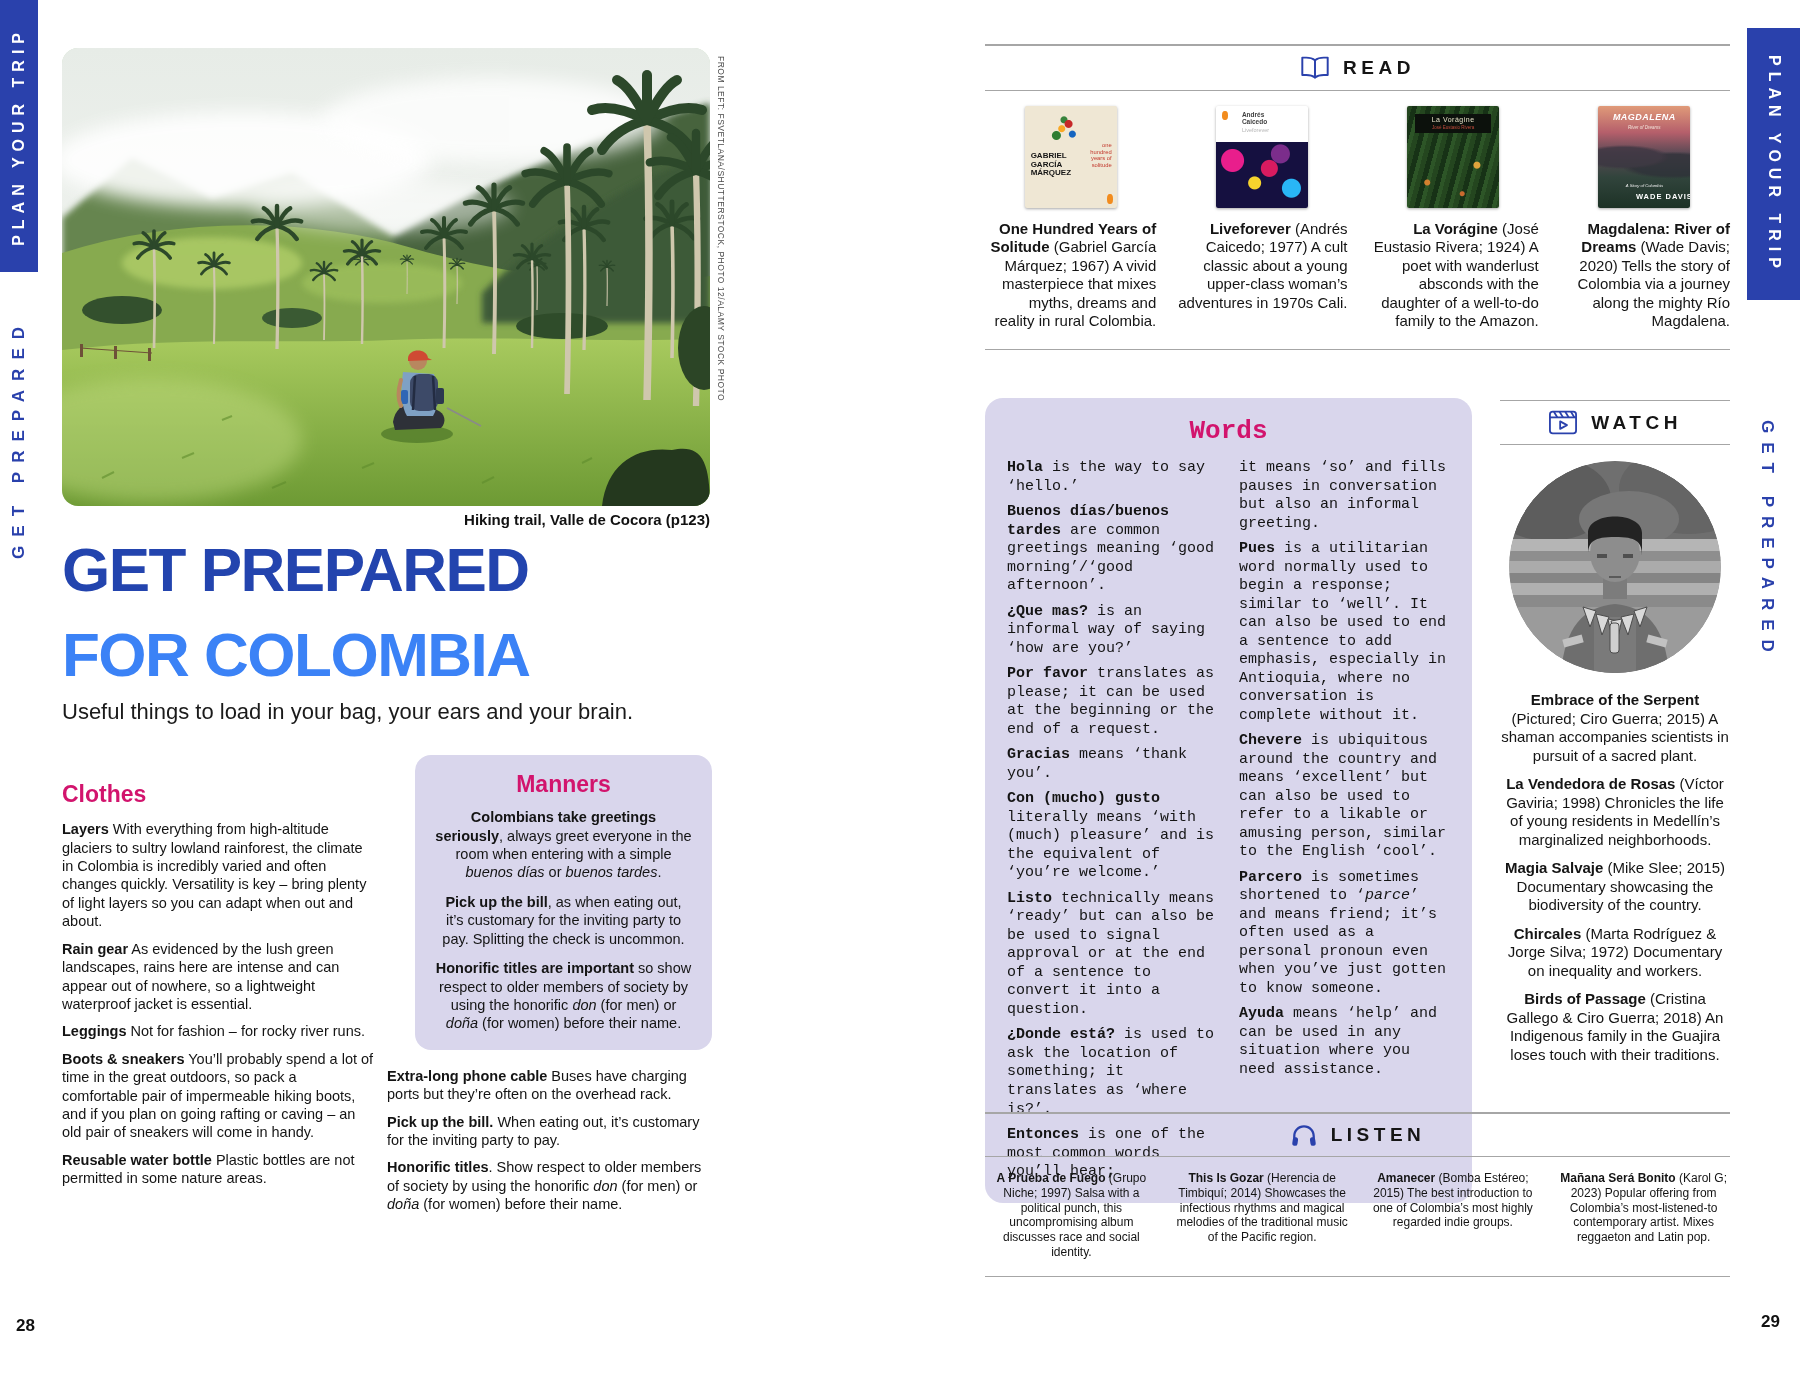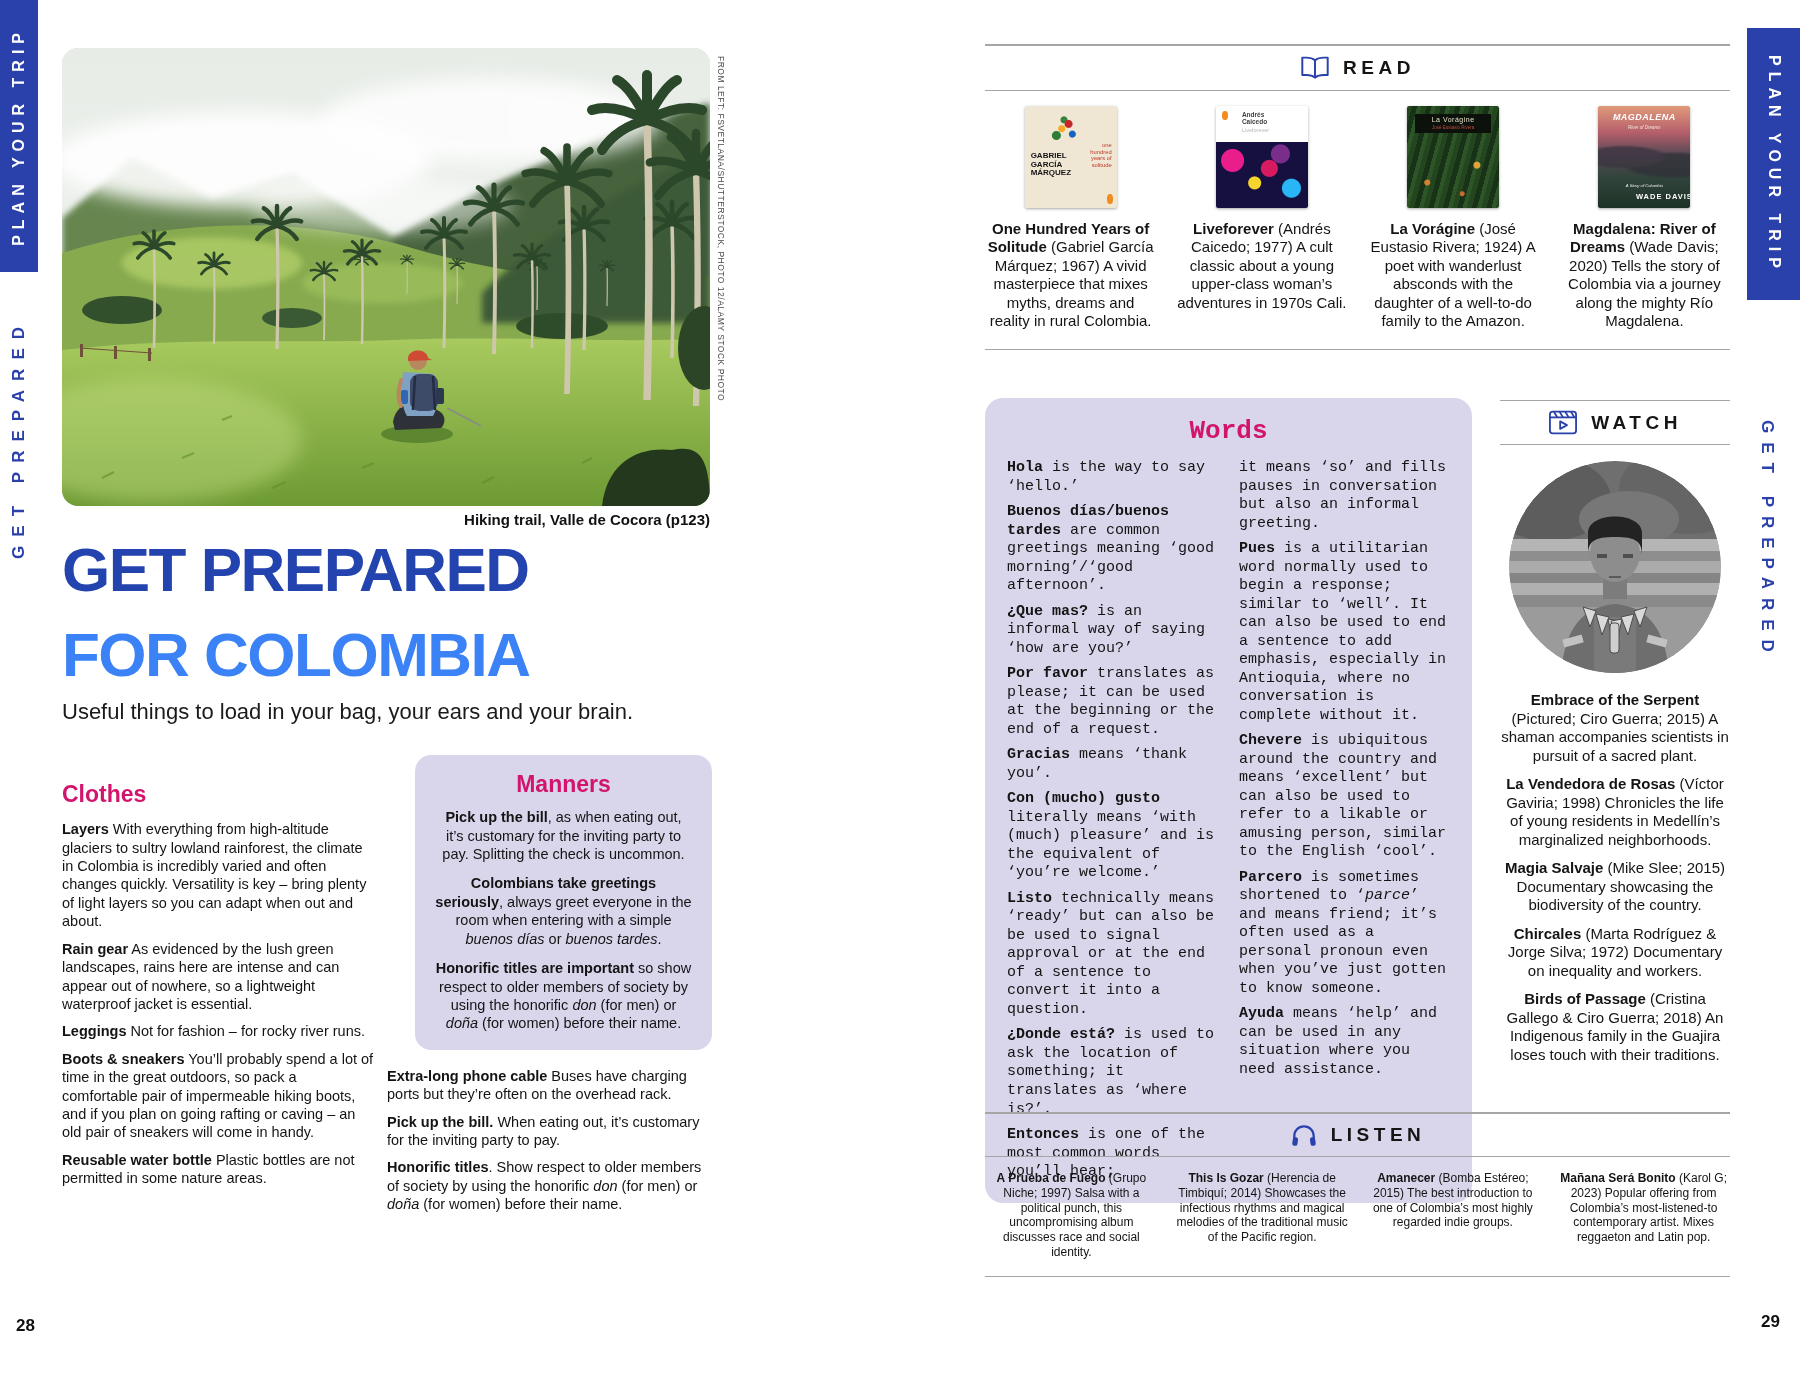--- a/index.html
+++ b/index.html
@@ -38,21 +38,21 @@
   .manners-box{background:#d9d6ec;border-radius:16px;padding:14px 20px 6px;text-align:center;margin-left:28px;}
   .manners-box .h-pink{margin:2px 0 10px;}
   .manners-box .entry{margin:0 0 11px;}
   .extras{margin-top:17px;}
   .pagenum{position:absolute;font-weight:700;font-size:17px;color:#111;}
 
   
   .read-section{position:absolute;left:985px;top:44px;width:745px;}
   .read-books{display:grid;grid-template-columns:repeat(4,1fr);gap:20px;margin-top:15px;}
   .book-cell{text-align:center;}
-  .book-caption{margin-top:12px;font-size:15px;line-height:1.23;}
+  .book-caption{margin-top:12px;font-size:15px;line-height:1.23;text-align:right;}
   .book-caption .entry{margin:0;font-size:15px;line-height:1.23;}
   .read-bottom{margin-top:18px;}
 
   
   .cover{width:92px;height:102px;margin:0 auto;position:relative;border-radius:2px;overflow:hidden;box-shadow:0 1px 3px rgba(0,0,0,.35);}
   .cover div{position:absolute;}
   .c1{background:#efe7d4;}
   .c1-art{left:20px;top:5px;width:38px;height:34px;background:
     radial-gradient(circle at 30% 72%, #2e7d32 0 4px, transparent 5px),
     radial-gradient(circle at 62% 38%, #c62828 0 3.5px, transparent 4.5px),
@@ -245,22 +245,22 @@
             <p class="entry"><b>Rain gear</b> As evidenced by the lush green landscapes, rains here are intense and can appear out of nowhere, so a lightweight waterproof jacket is essential.</p>
             <p class="entry"><b>Leggings</b> Not for fashion – for rocky river runs.</p>
             <p class="entry"><b>Boots &amp; sneakers</b> You’ll probably spend a lot of time in the great outdoors, so pack a comfortable pair of impermeable hiking boots, and if you plan on going rafting or caving – an old pair of sneakers will come in handy.</p>
             <p class="entry"><b>Reusable water bottle</b> Plastic bottles are not permitted in some nature areas.</p>
           </div>
       </div>
       <div class="col-manners">
         <div class="manners-box">
           <h2 class="h-pink">Manners</h2>
           <div>
+              <p class="entry"><b>Colombians take greetings seriously</b>, always greet everyone in the room when entering with a simple <i>buenos días</i> or <i>buenos tardes</i>.</p>
               <p class="entry"><b>Pick up the bill</b>, as when eating out, it’s customary for the inviting party to pay. Splitting the check is uncommon.</p>
-              <p class="entry"><b>Colombians take greetings seriously</b>, always greet everyone in the room when entering with a simple <i>buenos días</i> or <i>buenos tardes</i>.</p>
               <p class="entry"><b>Honorific titles are important</b> so show respect to older members of society by using the honorific <i>don</i> (for men) or <i>doña</i> (for women) before their name.</p>
             </div>
         </div>
         <div class="extras">
             <p class="entry"><b>Extra-long phone cable</b> Buses have charging ports but they’re often on the overhead rack.</p>
             <p class="entry"><b>Pick up the bill.</b> When eating out, it’s customary for the inviting party to pay.</p>
             <p class="entry"><b>Honorific titles</b>. Show respect to older members of society by using the honorific <i>don</i> (for men) or <i>doña</i> (for women) before their name.</p>
           </div>
       </div>
     </div>

